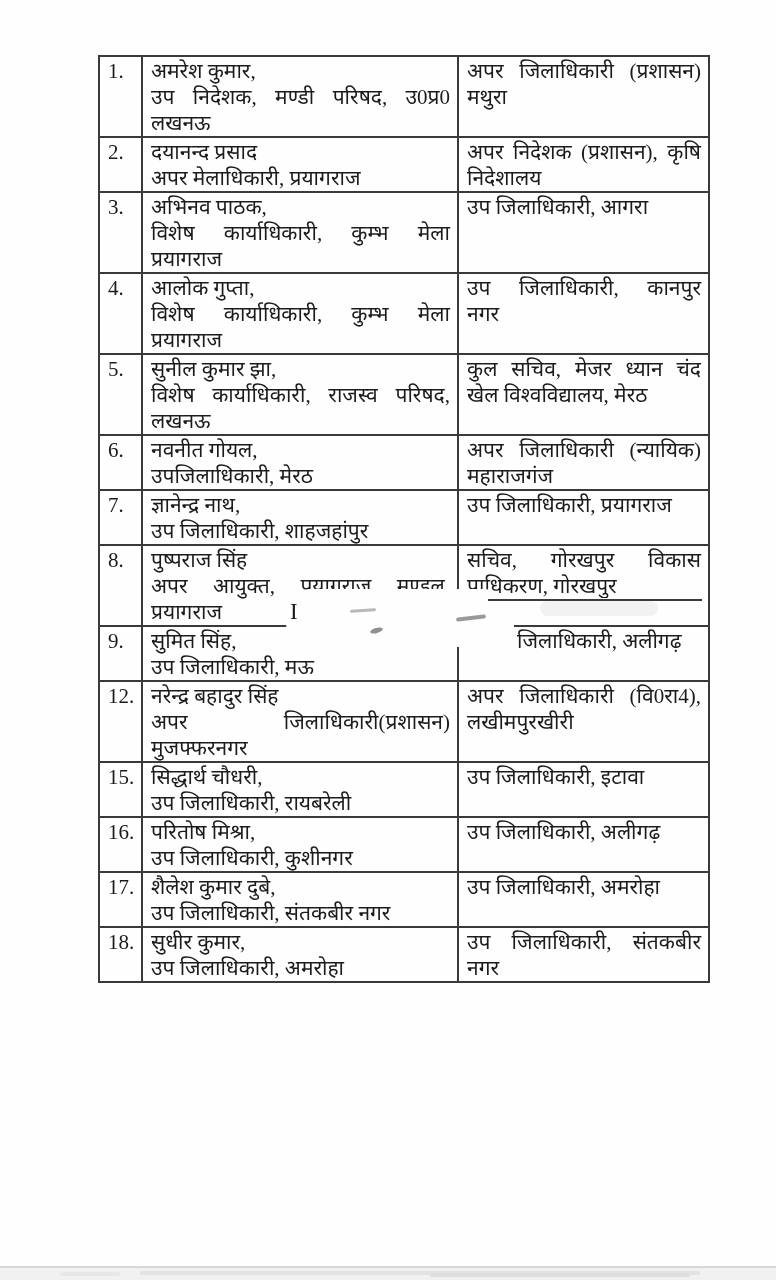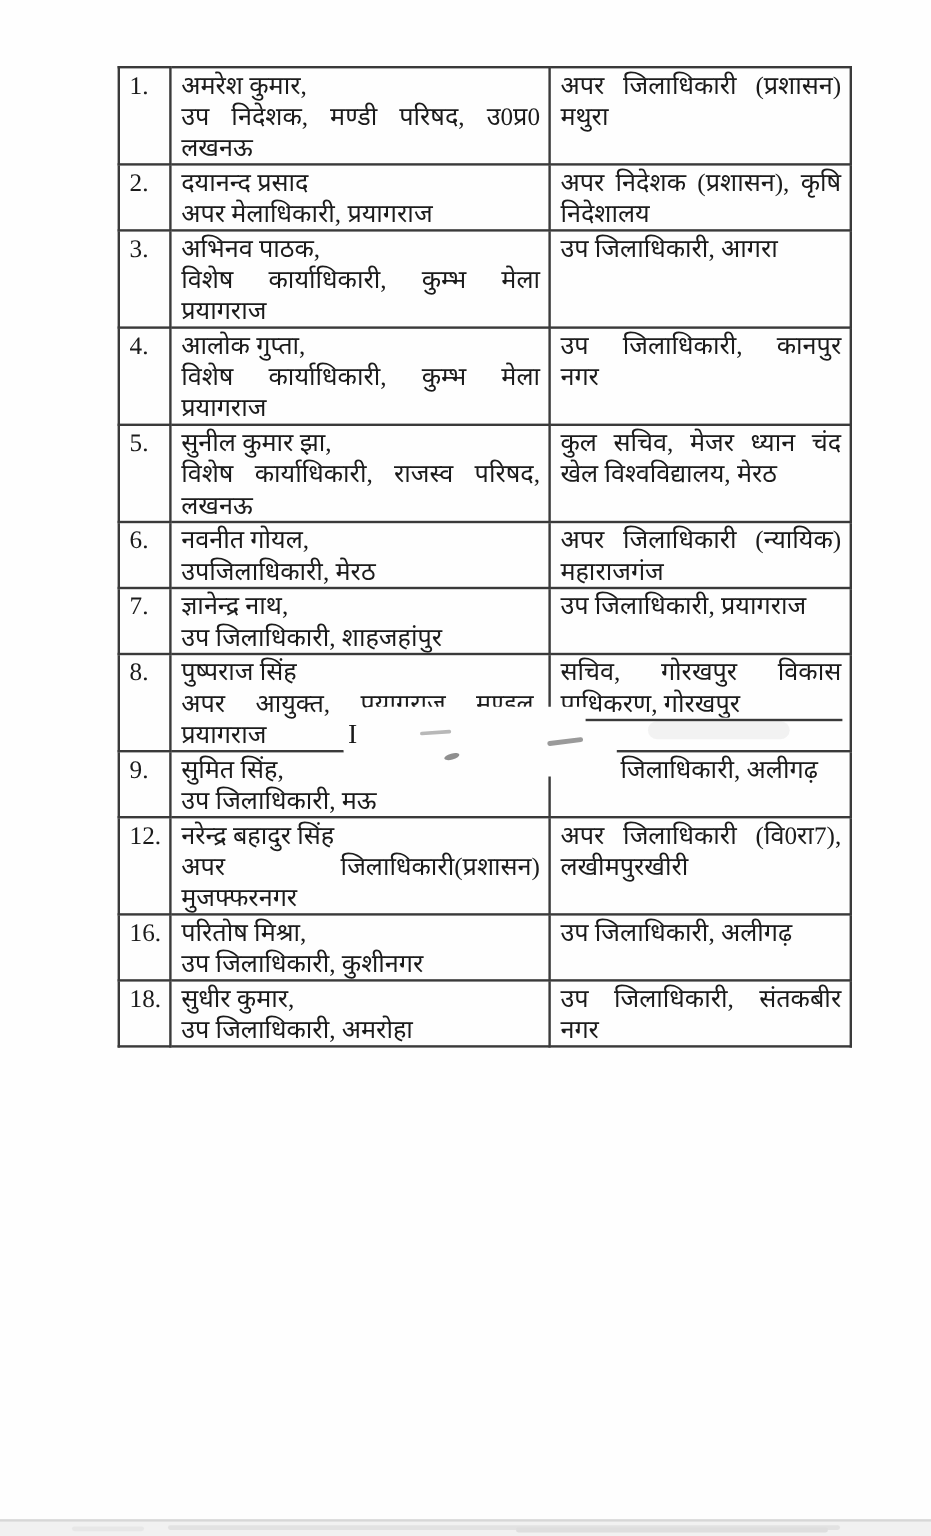--- a/index.html
+++ b/index.html
@@ -181,32 +181,52 @@
           </td>
     </tr>
         <tr style="height: 77px;">
       <td class="sno">12.</td>
       <td class="from">
             <div class="line">नरेन्द्र बहादुर सिंह</div>
             <div class="line j">अपर जिलाधिकारी(प्रशासन)</div>
             <div class="line">मुजफ्फरनगर</div>
           </td>
       <td class="to">
-            <div class="line j">अपर जिलाधिकारी (वि0रा7),</div>
+            <div class="line j">अपर जिलाधिकारी (वि0रा4),</div>
             <div class="line">लखीमपुरखीरी</div>
+          </td>
+    </tr>
+        <tr style="height: 54px;">
+      <td class="sno">15.</td>
+      <td class="from">
+            <div class="line">सिद्धार्थ चौधरी,</div>
+            <div class="line">उप जिलाधिकारी, रायबरेली</div>
+          </td>
+      <td class="to">
+            <div class="line">उप जिलाधिकारी, इटावा</div>
           </td>
     </tr>
         <tr style="height: 54px; padding-left: 36px;">
       <td class="sno">16.</td>
       <td class="from">
             <div class="line">परितोष मिश्रा,</div>
             <div class="line">उप जिलाधिकारी, कुशीनगर</div>
           </td>
       <td class="to">
             <div class="line">उप जिलाधिकारी, अलीगढ़</div>
+          </td>
+    </tr>
+        <tr style="height: 54px;">
+      <td class="sno">17.</td>
+      <td class="from">
+            <div class="line">शैलेश कुमार दुबे,</div>
+            <div class="line">उप जिलाधिकारी, संतकबीर नगर</div>
+          </td>
+      <td class="to">
+            <div class="line">उप जिलाधिकारी, अमरोहा</div>
           </td>
     </tr>
         <tr style="height: 52px; font-family: Liberation Serif, serif;">
       <td class="sno">18.</td>
       <td class="from">
             <div class="line">सुधीर कुमार,</div>
             <div class="line">उप जिलाधिकारी, अमरोहा</div>
           </td>
       <td class="to">
             <div class="line j">उप जिलाधिकारी, संतकबीर</div>

